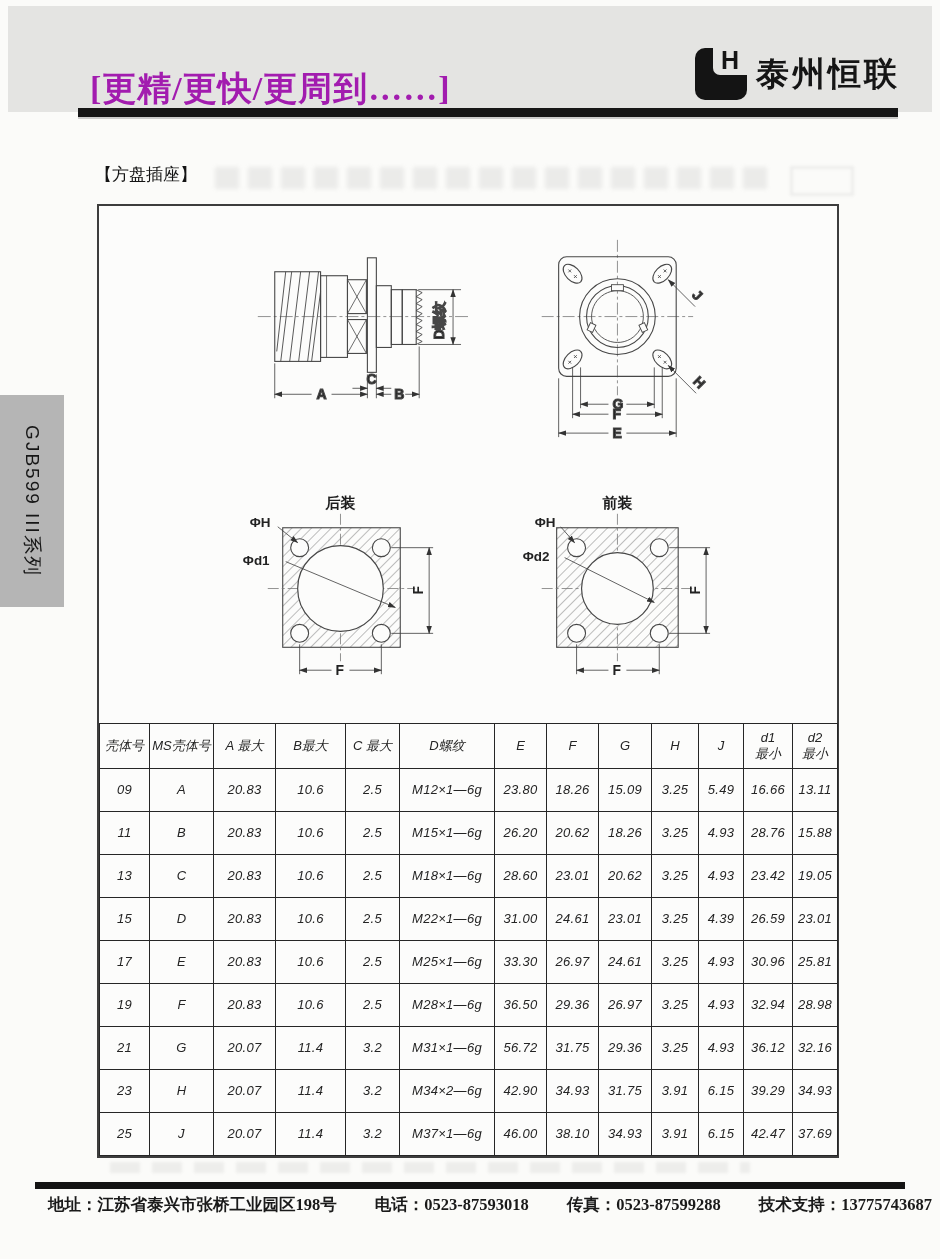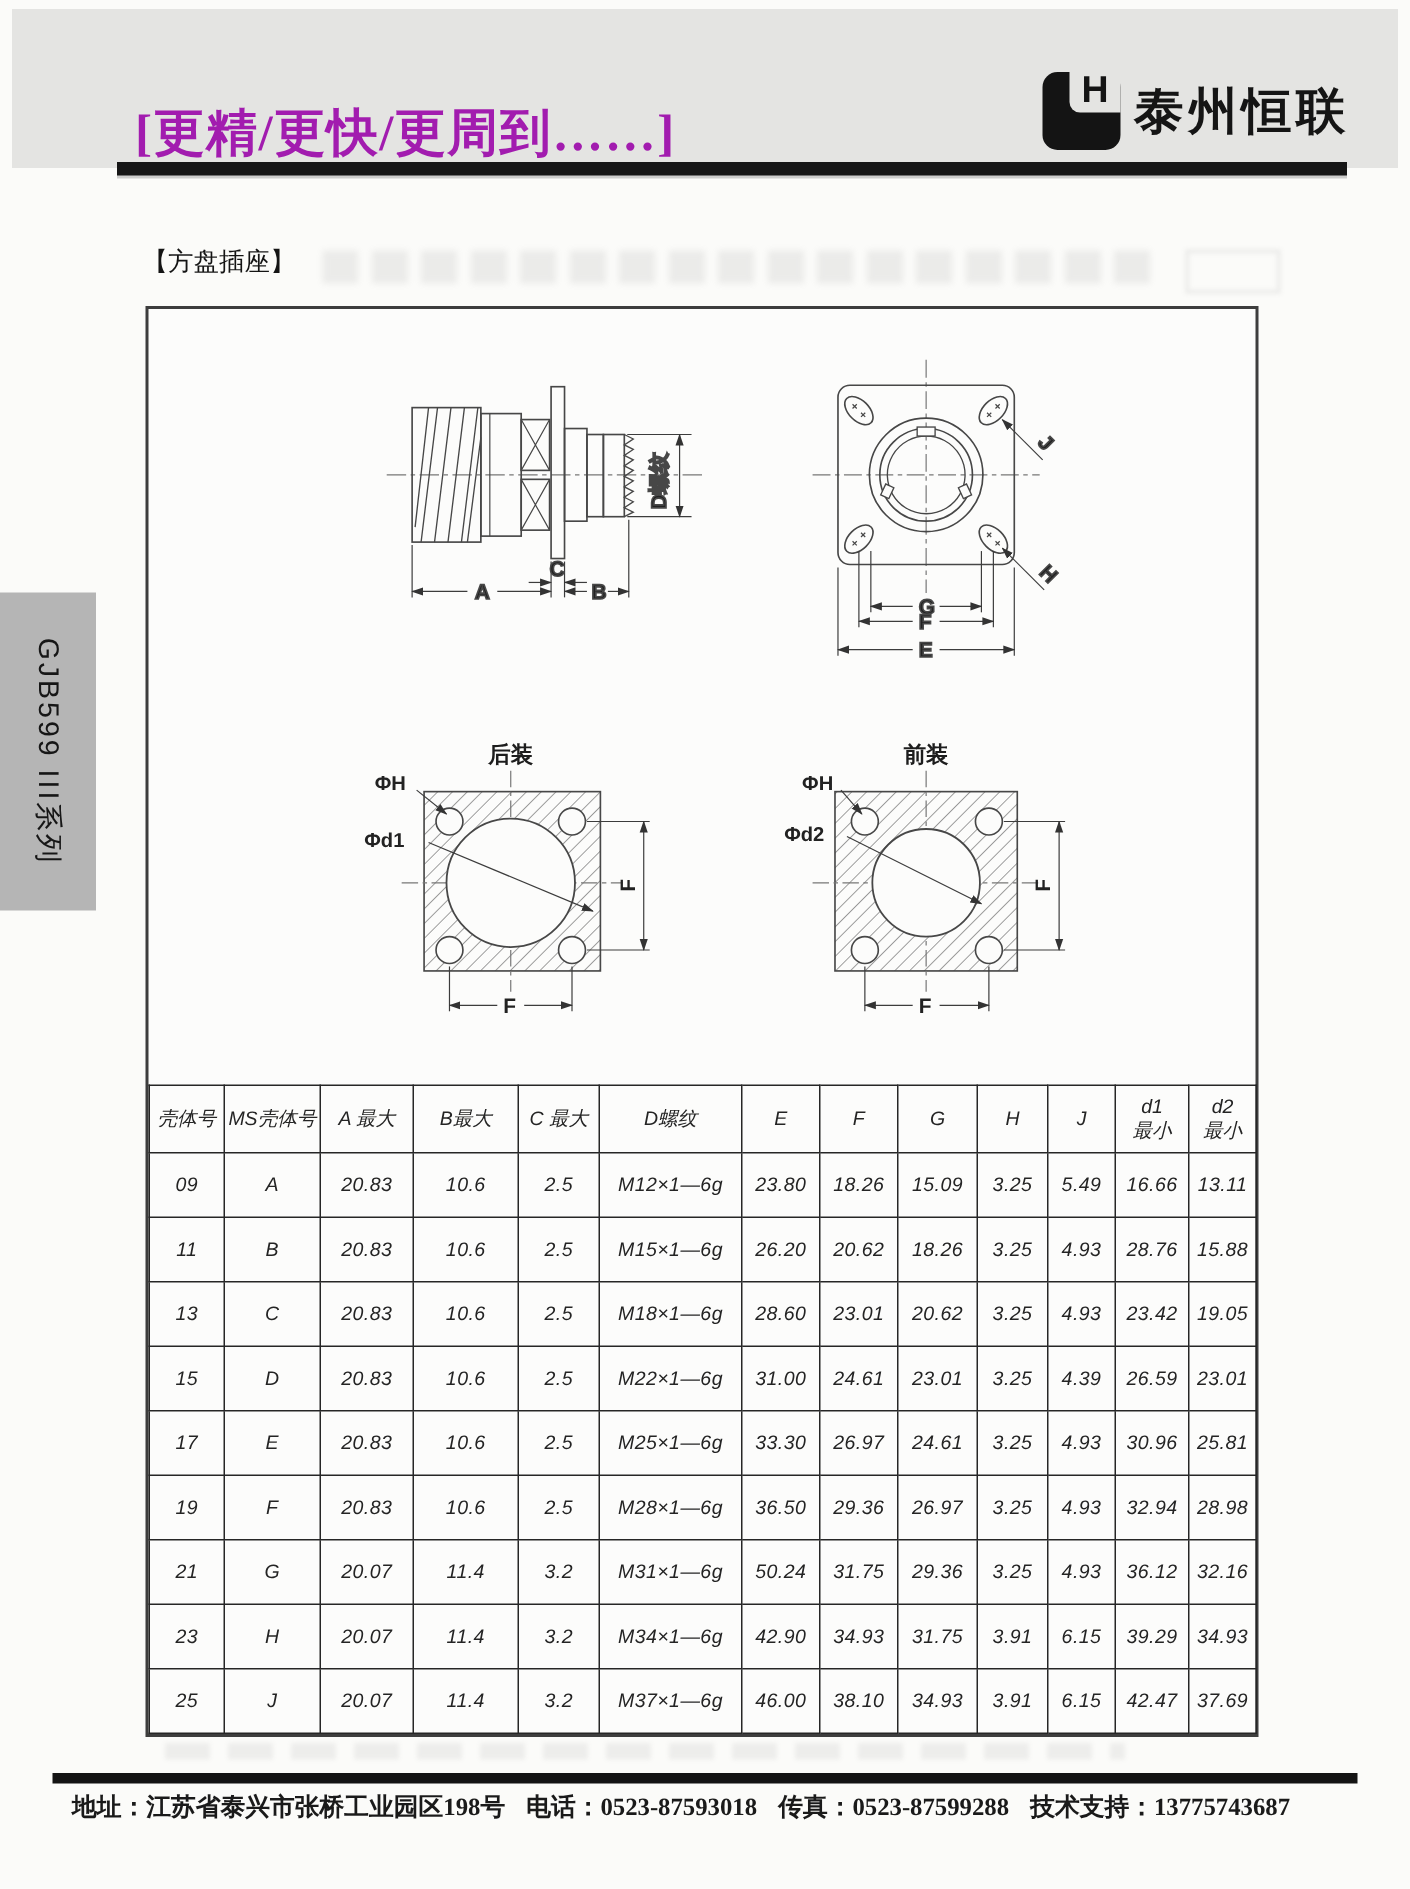--- a/index.html
+++ b/index.html
@@ -40,21 +40,21 @@
     display:flex;flex-direction:column;}
   .drawing-area{width:738px;height:519px;}
   
   table.spec{border-collapse:collapse;table-layout:fixed;width:738px;height:431px;font-style:italic;}
   table.spec th,table.spec td{border:1px solid #262626;text-align:center;vertical-align:middle;
     font-size:13px;color:#242424;padding:0;white-space:pre-line;line-height:1.25;}
   table.spec th{font-weight:400;height:44px;font-size:13px;}
   table.spec td{height:42px;letter-spacing:.3px;}
   
   .footer-rule{position:absolute;left:35px;top:1182px;width:870px;height:7px;background:#141414;}
-  .footer-text{position:absolute;left:48px;top:1194px;right:30px;display:flex;gap:14px;
+  .footer-text{position:absolute;left:48px;top:1194px;right:30px;display:flex;gap:38px;
     font-family:"Liberation Serif",serif;font-weight:700;font-size:16.5px;color:#1a1a1a;
     white-space:nowrap;}
   
   svg text{font-family:"Liberation Sans",sans-serif;}
   .dimtxt{font-size:14px;font-weight:700;fill:#222;}
   .lbltxt{font-size:13.5px;font-weight:700;fill:#222;}
   .cntxt{font-size:15px;font-weight:700;fill:#1d1d1d;}
 </style>
 </head>
 <body>
@@ -368,35 +368,35 @@
           <td>32.94</td>
           <td>28.98</td>
         </tr>
         <tr>
           <td>21</td>
           <td>G</td>
           <td>20.07</td>
           <td>11.4</td>
           <td>3.2</td>
           <td>M31×1—6g</td>
-          <td>50.24</td>
+          <td>56.72</td>
           <td>31.75</td>
           <td>29.36</td>
           <td>3.25</td>
           <td>4.93</td>
           <td>36.12</td>
           <td>32.16</td>
         </tr>
         <tr>
           <td>23</td>
           <td>H</td>
           <td>20.07</td>
           <td>11.4</td>
           <td>3.2</td>
-          <td>M34×1—6g</td>
+          <td>M34×2—6g</td>
           <td>42.90</td>
           <td>34.93</td>
           <td>31.75</td>
           <td>3.91</td>
           <td>6.15</td>
           <td>39.29</td>
           <td>34.93</td>
         </tr>
         <tr>
           <td>25</td>

